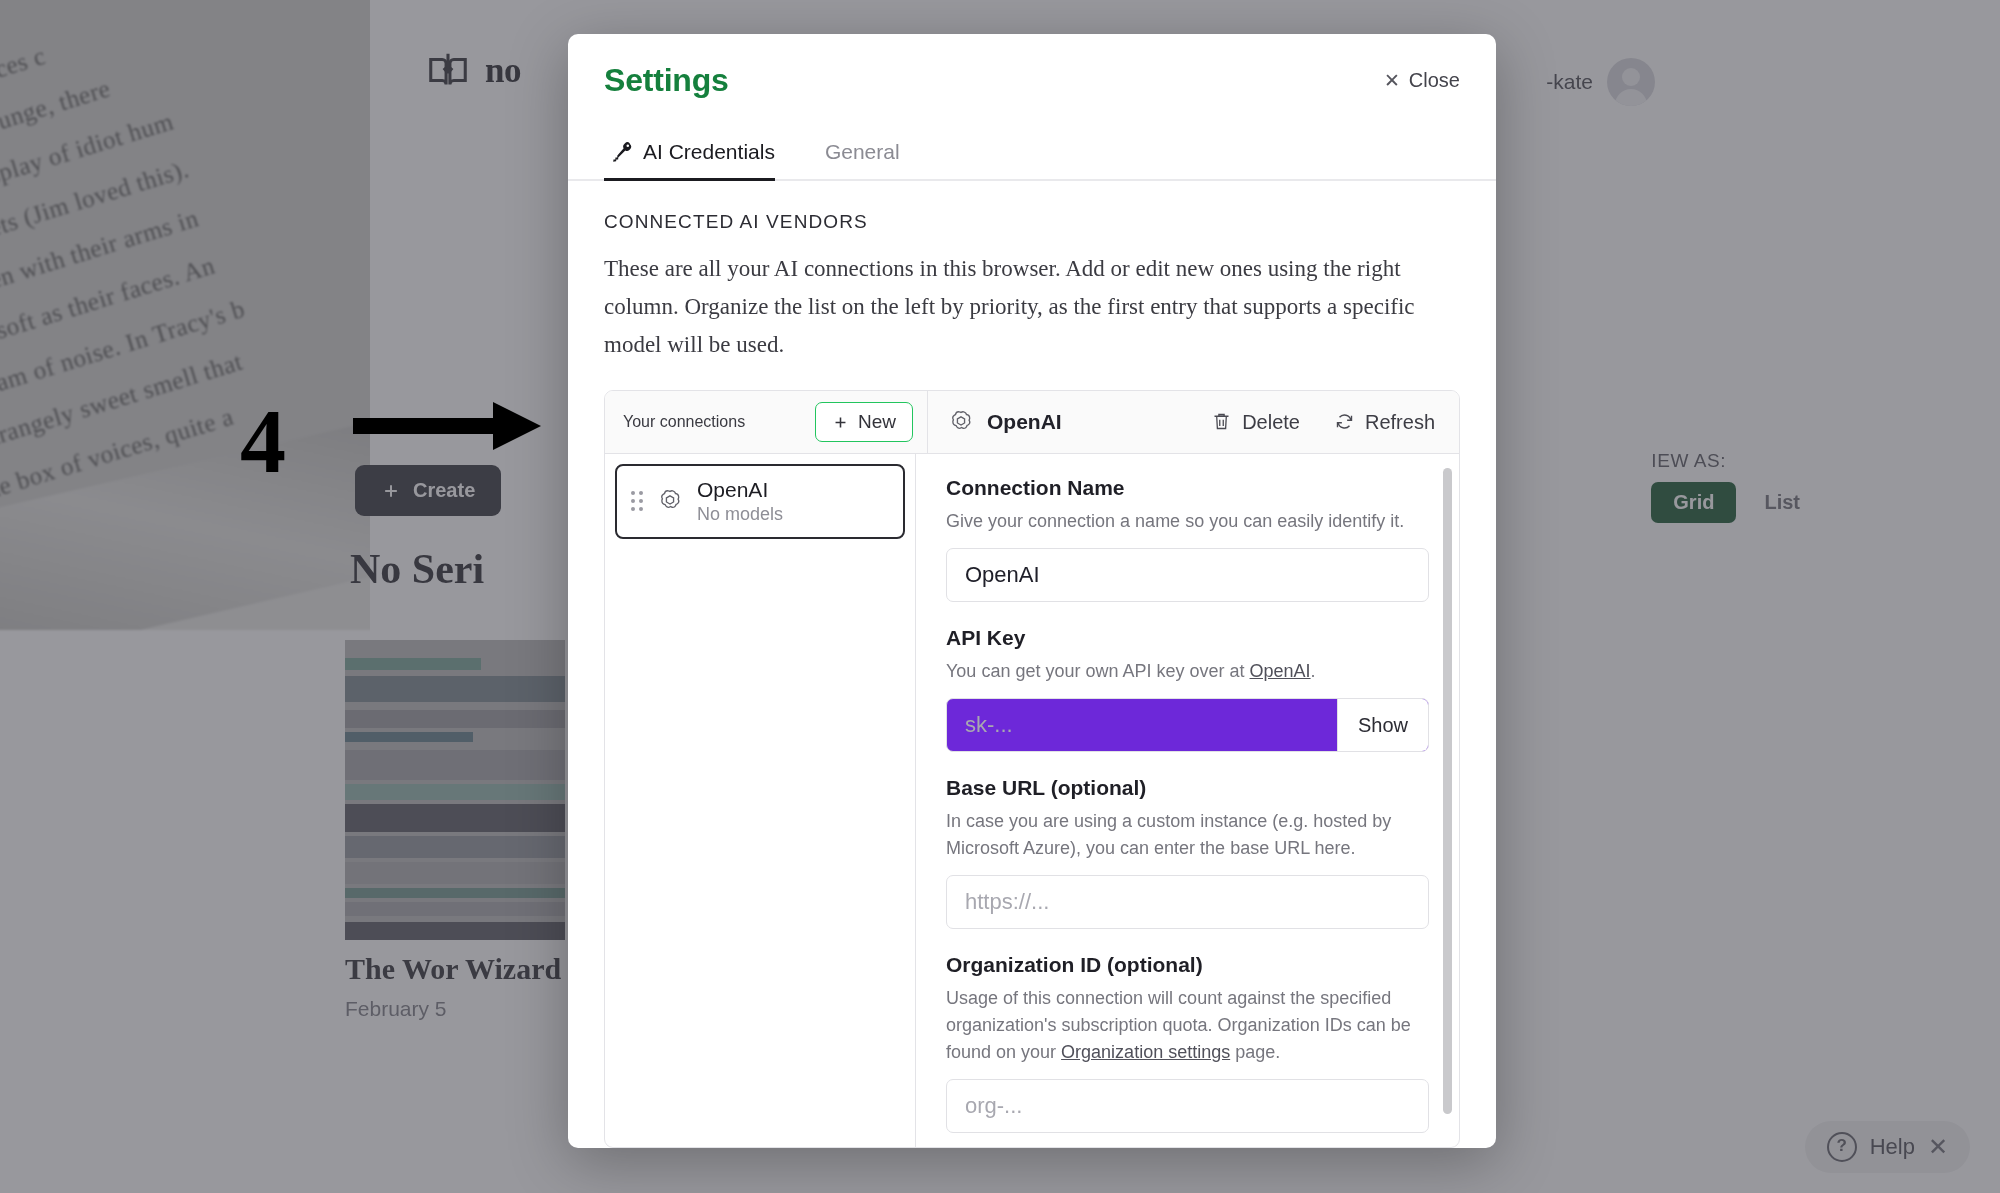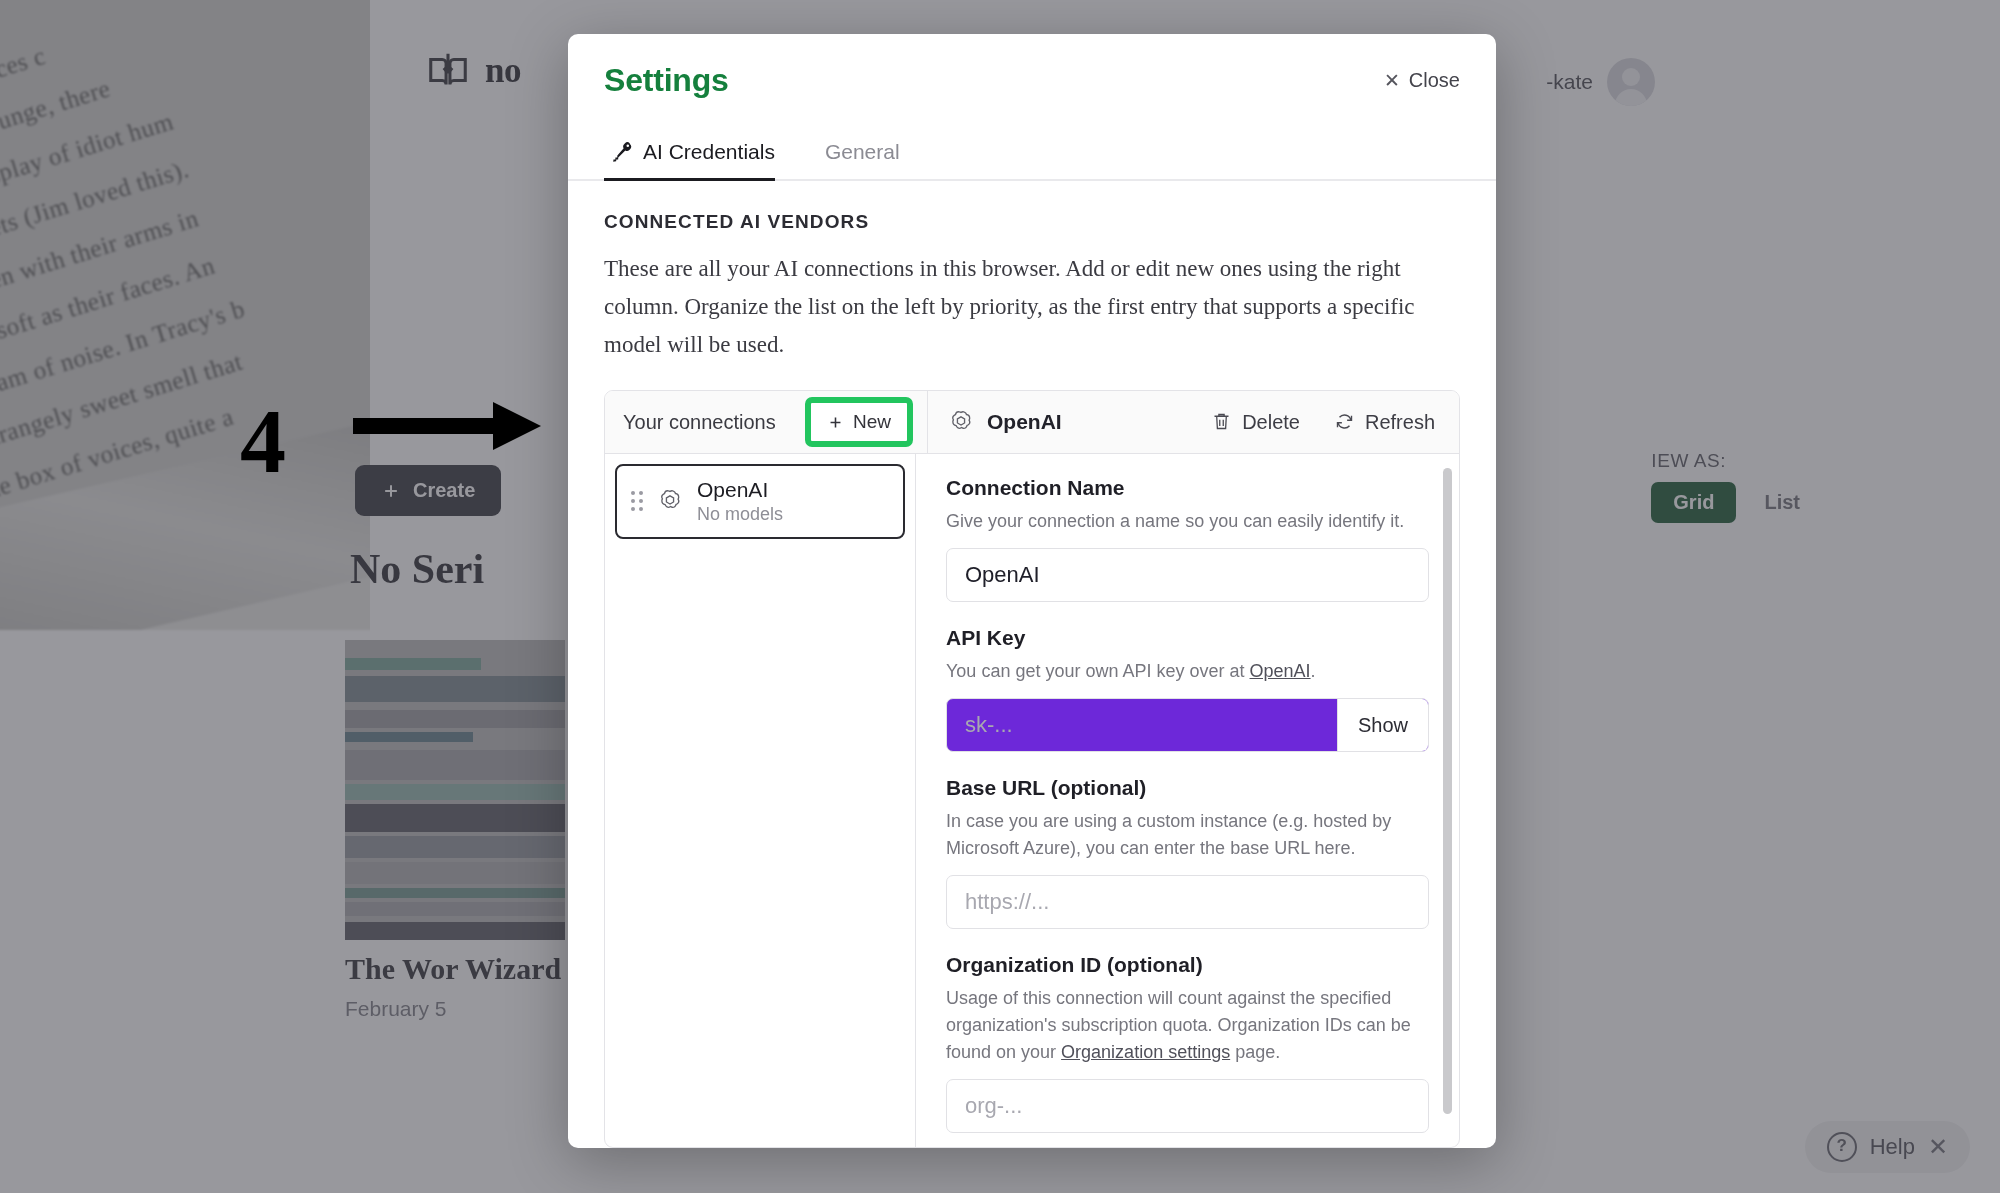--- a/index.html
+++ b/index.html
@@ -91,32 +91,32 @@
   .modal-close{display:flex;align-items:center;gap:9px;font-size:20px;color:#44444c;}
   .modal-close .x{font-size:19px;color:#55555d;}
 
   .tabs{display:flex;gap:0;padding:0 36px;border-bottom:2px solid #e9e9ec;flex:0 0 auto;}
   .tab{display:flex;align-items:center;gap:11px;padding:14px 22px 15px 6px;font-size:21px;color:#8b8b93;
     position:relative;margin-right:22px;}
   .tab.active{color:#1b1b20;font-weight:400;}
   .tab.active::after{content:"";position:absolute;left:0;right:22px;bottom:-2px;height:3px;background:#1b1b20;}
 
   .modal-body{padding:30px 36px 0 36px;flex:1 1 auto;display:flex;flex-direction:column;min-height:0;}
-  .section-label{font-size:19px;font-weight:700;color:#2c2c33;letter-spacing:1.1px;}
+  .section-label{font-size:19px;font-weight:400;color:#2c2c33;letter-spacing:1.1px;}
   .section-desc{margin-top:17px;font-size:23px;line-height:38px;color:#3b3b42;
     font-family:"Liberation Serif", serif;max-width:862px;}
 
   .panel{margin-top:26px;border:1px solid #e3e3e7;border-radius:9px;display:flex;flex-direction:column;
     flex:1 1 auto;min-height:0;overflow:hidden;}
   .panel-bars{display:flex;flex:0 0 auto;}
   .bar-left{width:290px;border-right:1px solid #e3e3e7;border-bottom:1px solid #e3e3e7;
     display:flex;align-items:center;justify-content:space-between;padding:0 14px 0 18px;height:62px;
     background:#fafafa;}
-  .bar-left-title{font-size:20px;color:#3a3a41;}
-  .new-btn{display:flex;align-items:center;gap:9px;border:6px solid #22c55e;background:#fff;border-radius:7px;
+  .bar-left-title{font-size:16px;color:#3a3a41;}
+  .new-btn{display:flex;align-items:center;gap:9px;border:1px solid #22c55e;background:#fff;border-radius:7px;
     padding:8px 16px;font-size:19px;color:#33333a;}
   .bar-right{flex:1 1 auto;border-bottom:1px solid #e3e3e7;display:flex;align-items:center;
     justify-content:space-between;padding:0 24px 0 20px;height:62px;background:#fafafa;}
   .bar-right-left{display:flex;align-items:center;gap:13px;}
   .bar-right-name{font-size:21px;font-weight:600;color:#22222a;}
   .bar-right-actions{display:flex;align-items:center;gap:34px;}
   .icon-btn{display:flex;align-items:flex-start;gap:10px;font-size:20px;color:#3d3d45;}
 
   .panel-cols{display:flex;flex:1 1 auto;min-height:0;}
   .col-list{width:290px;border-right:1px solid #e3e3e7;padding:10px;flex:0 0 auto;}

